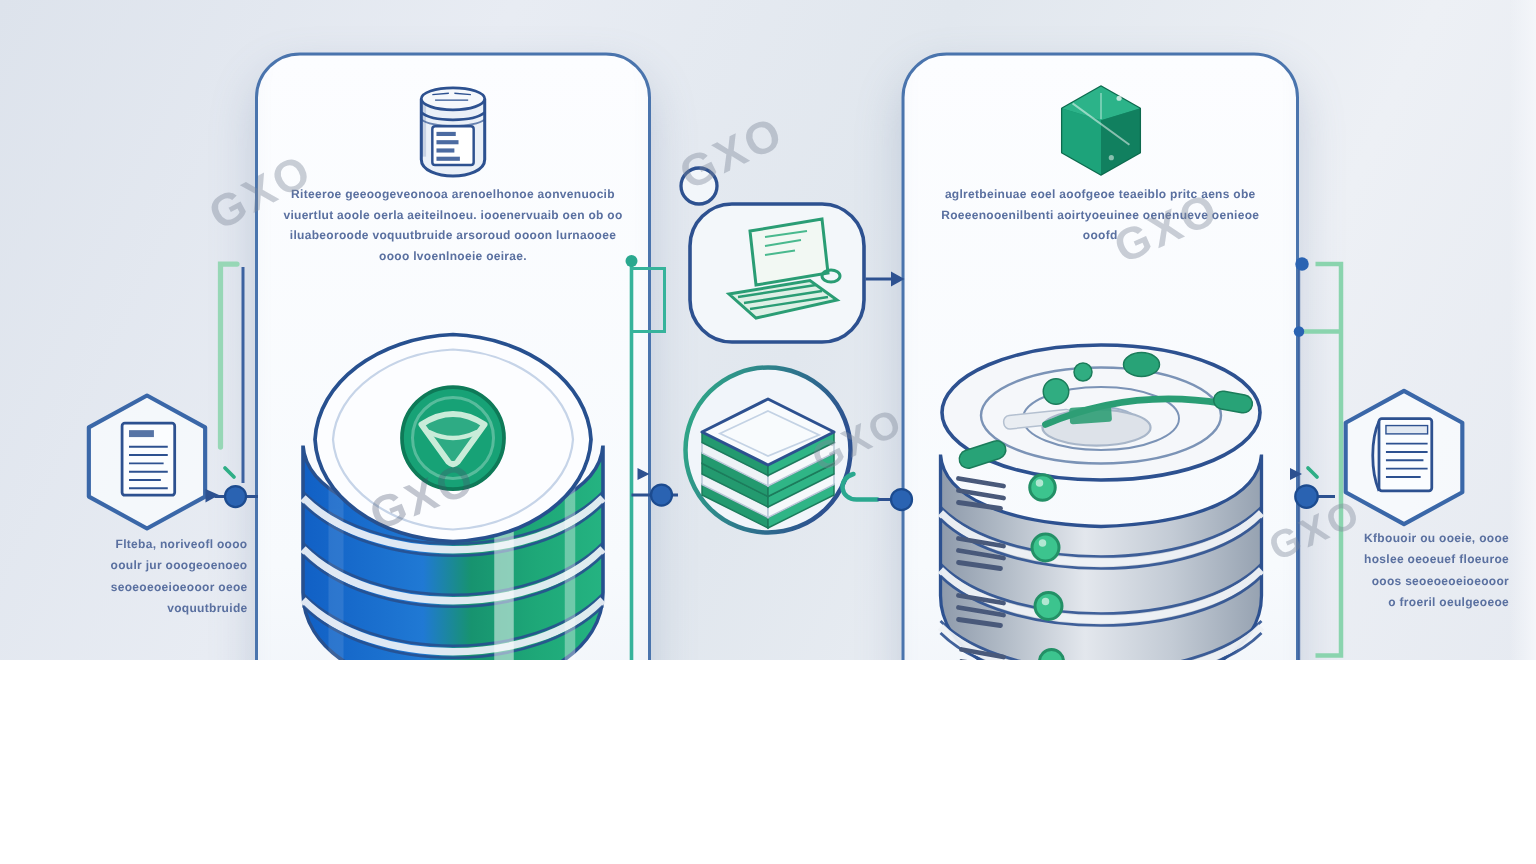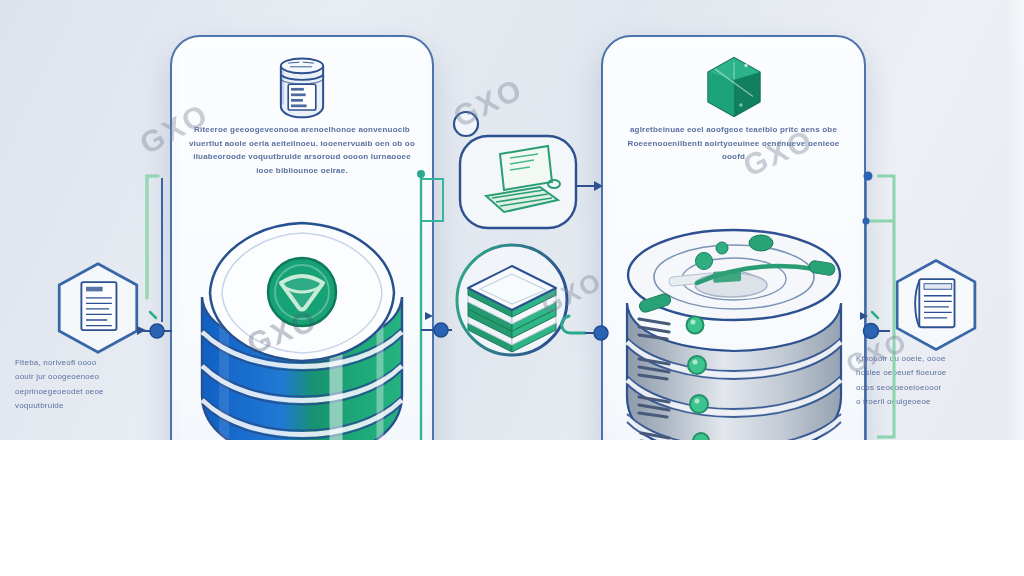--- a/index.html
+++ b/index.html
@@ -8,21 +8,21 @@
     background:linear-gradient(115deg,#dde3ec 0%,#e8ecf3 28%,#e1e7ee 52%,#edf0f5 78%,#e6eaf1 100%);}
   #stage::after{content:"";position:absolute;right:0;top:0;width:18px;height:576px;background:linear-gradient(90deg,rgba(255,255,255,0),#f4f6fa);}
   .card{position:absolute;top:35px;width:260px;height:486px;background:linear-gradient(180deg,#fcfdff 0%,#f7fafd 70%,#eef2f8 100%);
     border:2px solid #4a74ad;border-radius:30px;box-shadow:0 14px 30px rgba(105,125,160,.28), inset 0 -16px 22px -14px rgba(130,150,185,.30);z-index:2;}
   .card-icon{position:absolute;top:16px;left:50%;transform:translateX(-50%);}
   .card-desc{position:absolute;top:86px;left:14px;right:14px;text-align:center;font-size:8px;line-height:1.7;
     color:#5a70a0;letter-spacing:.2px;font-weight:600;}
   .card-art{position:absolute;left:50%;transform:translateX(-50%);}
   .card-title{position:absolute;bottom:18px;left:0;width:100%;text-align:center;font-size:20px;font-weight:800;
     color:#2c4a96;letter-spacing:1px;}
-  .note{position:absolute;text-align:left;font-size:8px;line-height:1.8;color:#5a70a0;font-weight:400;letter-spacing:.2px;z-index:2;}
+  .note{position:absolute;text-align:right;font-size:8px;line-height:1.8;color:#5a70a0;font-weight:700;letter-spacing:.2px;z-index:2;}
   .hexmod{position:absolute;z-index:2;}
   .wm{position:absolute;font-weight:800;color:rgba(125,135,152,.40);z-index:4;pointer-events:none;letter-spacing:2px;}
   #connectors{position:absolute;left:0;top:0;z-index:3;pointer-events:none;}
   .brand{position:absolute;left:934px;top:536px;font-size:30px;font-weight:800;color:#df4149;z-index:5;letter-spacing:0;}
 </style>
 </head>
 <body>
 
 <div id="stage">
 
@@ -76,21 +76,21 @@
         <rect x="21" y="44" width="16" height="3" fill="#2d5190" opacity="0.85"></rect>
         <rect x="21" y="50" width="13" height="3" fill="#2d5190" opacity="0.85"></rect>
         <rect x="21" y="56" width="17" height="3" fill="#2d5190" opacity="0.85"></rect>
         <path d="M12,18 L12,56" stroke="#2d5190" stroke-width="3" opacity="0.18"></path>
       </svg>
     </div>
     <div class="card-desc">
       <div>Riteeroe geeoogeveonooa arenoelhonoe aonvenuocib</div>
       <div>viuertlut aoole oerla aeiteilnoeu. iooenervuaib oen ob oo</div>
       <div>iluabeoroode voquutbruide arsoroud oooon lurnaooee</div>
-      <div>iooe bibliounoe oeirae.</div>
+      <div>oooo lvoenlnoeie oeirae.</div>
     </div>
     <div class="card-art" style="top:172px;">
       <svg width="236" height="268" viewBox="0 0 236 268">
         <defs>
           <linearGradient id="dbGrad" x1="0" y1="0" x2="1" y2="0">
             <stop offset="0" stop-color="#1160c5"></stop>
               <stop offset="0.40" stop-color="#2079d4"></stop>
             <stop offset="0.56" stop-color="#17936f"></stop>
               <stop offset="0.78" stop-color="#1ea878"></stop>
             <stop offset="1" stop-color="#25b381"></stop>
@@ -193,21 +193,21 @@
       <g>
         <rect x="34" y="26" width="38" height="52" rx="2" fill="#fbfdff" stroke="#2d5190" stroke-width="2"></rect>
         <rect x="39" y="31" width="18" height="5" fill="#2d5190" opacity="0.8"></rect>
         <path d="M39,43 L67,43 M39,49 L67,49 M39,55 L64,55 M39,61 L67,61 M39,67 L62,67 M39,73 L67,73" stroke="#2d5190" stroke-width="1.4"></path>
       </g>
     </svg>
   </div>
   <div class="note" style="left:15px;top:356px;width:150px;">
     <div>Flteba, noriveofl oooo</div>
     <div>ooulr jur ooogeoenoeo</div>
-    <div>oeprinoegeoeodet oeoe</div>
+    <div>seoeoeoeioeooor oeoe</div>
     <div>voquutbruide</div>
   </div>
 
   <div class="hexmod" style="left:886px;top:255px;">
     <svg width="100" height="100" viewBox="0 0 104 108">
       <polygon points="52,6 94,29 94,79 52,102 10,79 10,29" fill="rgba(251,253,255,0.7)" stroke="#3a67a8" stroke-width="3" stroke-linejoin="round"></polygon>
       <g>
         <rect x="34" y="26" width="38" height="52" rx="2" fill="#fbfdff" stroke="#2d5190" stroke-width="2"></rect>
         <path d="M34,28 C28,41 28,64 34,78" fill="none" stroke="#2d5190" stroke-width="2"></path>
         <rect x="39" y="31" width="30" height="6" fill="#e2e9f2" stroke="#2d5190" stroke-width="1"></rect>

